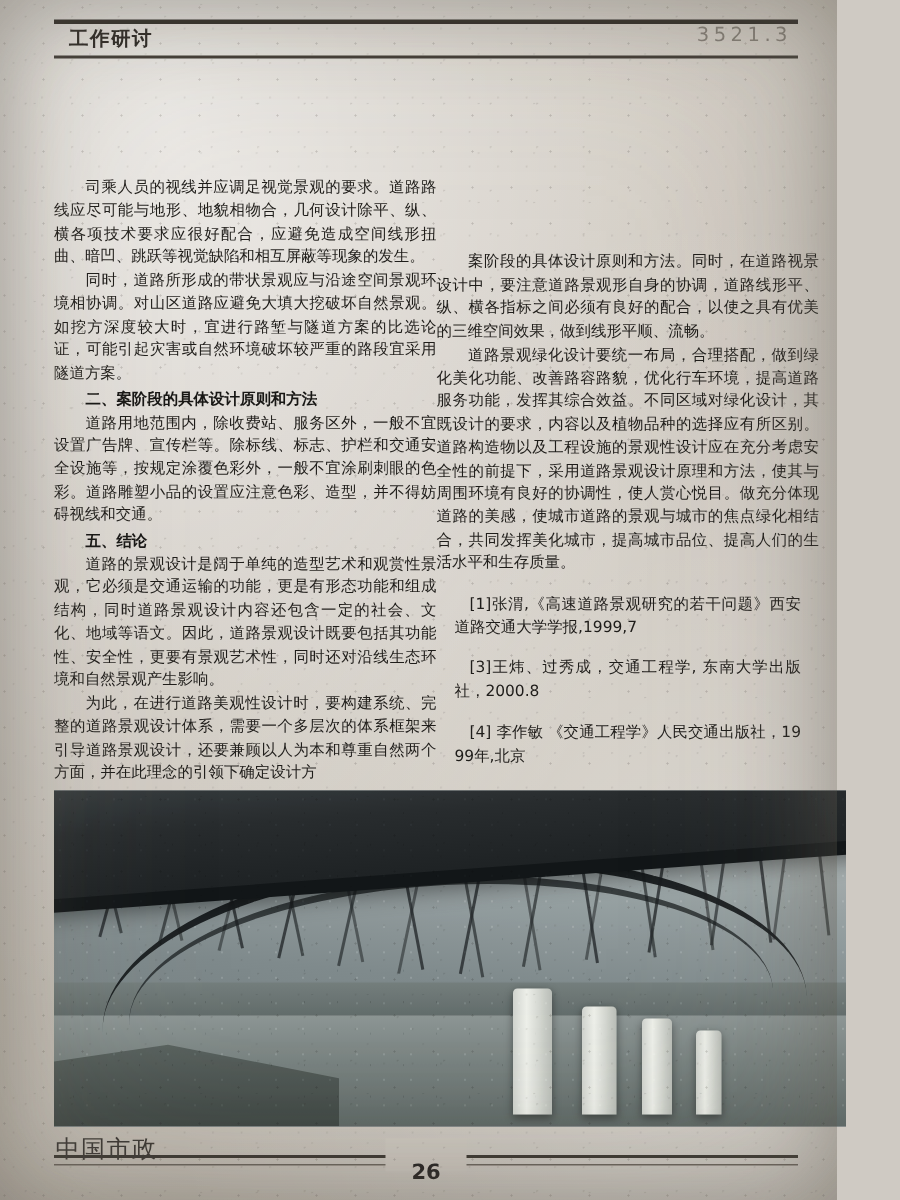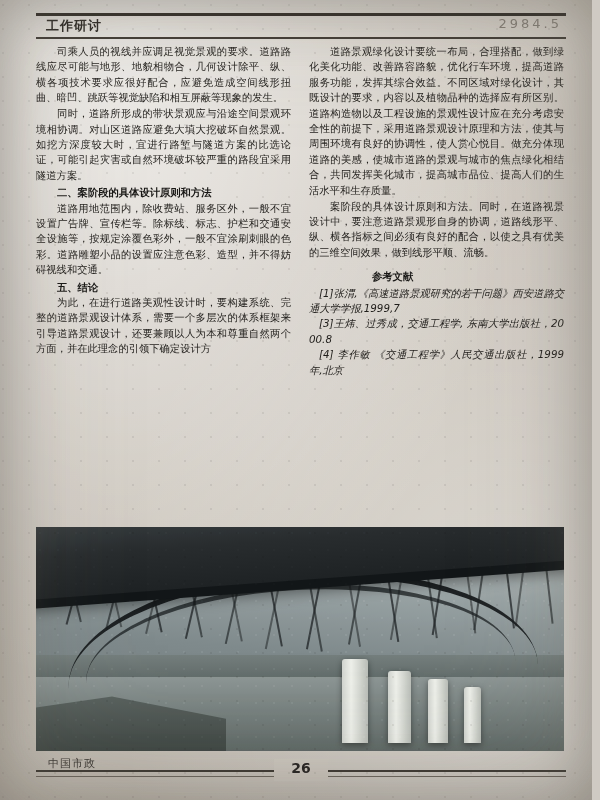--- a/index.html
+++ b/index.html
@@ -8,27 +8,28 @@
   }
   body {
     width: 600px;
     height: 800px;
     background: #cfcac3;
     font-family: "DejaVu Sans", sans-serif;
     overflow: hidden;
   }
   .page {
     position: relative;
-    width: 592px;
+    width: 512px;
     height: 800px;
     background:
       radial-gradient(ellipse at 20% 10%, rgba(255,255,255,0.55), rgba(255,255,255,0) 60%),
       radial-gradient(ellipse at 85% 80%, rgba(255,255,255,0.35), rgba(255,255,255,0) 55%),
       linear-gradient(170deg, #d8d3cb 0%, #cdc7bf 35%, #c6c0b7 70%, #bfb9b0 100%);
     filter: contrast(1.02);
+    padding-left: 46px;
   }
   
   .noise {
     position: absolute;
     inset: 0;
     pointer-events: none;
     opacity: 0.33;
     background-image:
       radial-gradient(circle at 3px 5px, rgba(60,55,50,0.55) 0.6px, transparent 0.8px),
       radial-gradient(circle at 17px 11px, rgba(60,55,50,0.40) 0.5px, transparent 0.7px),
@@ -90,21 +91,21 @@
   }
 
   
   .columns {
     position: absolute;
     top: 44px;
     left: 36px;
     width: 528px;
     height: 480px;
     display: flex;
-    gap: 18px;
+    align-items: flex-end;
   }
   .col {
     width: 255px;
     font-size: 10.3px;
     line-height: 15.4px;
     color: #211f1c;
     text-align: justify;
     font-family: "DejaVu Sans", sans-serif;
   }
   .p {
@@ -118,24 +119,23 @@
     font-weight: bold;
     color: #1a1917;
   }
   .refs-title {
     margin: 9px 0 1px 0;
     text-indent: 63px;
     font-weight: bold;
     color: #1a1917;
   }
   .ref {
-    margin: 0;
+    margin: 12px;
     text-indent: 10px;
     word-break: break-all;
-    font-style: italic;
   }
   .stamp {
     display: inline-block;
     width: 13px;
     height: 13px;
     border: 1.4px solid #2f6f9e;
     border-radius: 50%;
     color: #2f6f9e;
     font-size: 8px;
     line-height: 11px;
@@ -282,72 +282,72 @@
   }
   .footer-rule.thin {
     top: 16px;
     height: 1px;
     background: #6a645c;
   }
   .footer-page {
     position: absolute;
     left: 50%;
     transform: translateX(-50%);
-    top: 0;
+    top: 14px;
     background: transparent;
     padding: 0 12px;
     font-size: 14px;
     font-weight: bold;
     color: #242120;
     font-family: "DejaVu Sans", sans-serif;
   }
   .footer-page-bg {
     position: absolute;
     left: 50%;
     transform: translateX(-50%);
     top: -1px;
     width: 54px;
     height: 22px;
     background: #cdc7bf;
   }
   .footer-mag {
     position: absolute;
-    left: 12px;
+    left: 1px;
     top: -4px;
-    font-size: 11px;
+    font-size: 16px;
     color: #3b3733;
     font-family: "DejaVu Sans", sans-serif;
     letter-spacing: 1px;
   }
 </style>
 </head>
 <body>
 
 <div class="page">
 
   <div class="header">
     <div class="header-rule-top"></div>
     <div class="header-rule-bottom"></div>
     <div class="header-title">工作研讨</div>
-    <div class="header-year">2984.5</div>
+    <div class="header-year">3521.3</div>
   </div>
 
   <div class="columns">
     <div class="col">
       <p class="p">司乘人员的视线并应调足视觉景观的要求。道路路线应尽可能与地形、地貌相物合，几何设计除平、纵、横各项技术要求应很好配合，应避免造成空间线形扭曲、暗凹、跳跃等视觉缺陷和相互屏蔽等现象的发生。</p>
       <p class="p">同时，道路所形成的带状景观应与沿途空间景观环境相协调。对山区道路应避免大填大挖破坏自然景观。如挖方深度较大时，宜进行路堑与隧道方案的比选论证，可能引起灾害或自然环境破坏较严重的路段宜采用隧道方案。</p>
       <p class="sub">二、案阶段的具体设计原则和方法</p>
       <p class="p">道路用地范围内，除收费站、服务区外，一般不宜设置广告牌、宣传栏等。除标线、标志、护栏和交通安全设施等，按规定涂覆色彩外，一般不宜涂刷刺眼的色彩。道路雕塑小品的设置应注意色彩、造型，并不得妨碍视线和交通。</p>
       <p class="sub">五、结论</p>
+      <p class="p">道路的景观设计是阔于单纯的造型艺术和观赏性景观，它必须是交通运输的功能，更是有形态功能和组成结构，同时道路景观设计内容还包含一定的社会、文化、地域等语文。因此，道路景观设计既要包括其功能性、安全性，更要有景观艺术性，同时还对沿线生态环境和自然景观产生影响。</p>
       <p class="p">为此，在进行道路美观性设计时，要构建系统、完整的道路景观设计体系，需要一个多层次的体系框架来引导道路景观设计，还要兼顾以人为本和尊重自然两个方面，并在此理念的引领下确定设计方</p>
     </div>
     <div class="col">
+      <p class="p">案阶段的具体设计原则和方法。同时，在道路视景设计中，要注意道路景观形自身的协调，道路线形平、纵、横各指标之间必须有良好的配合，以使之具有优美的三维空间效果，做到线形平顺、流畅。</p>
       <p class="p">道路景观绿化设计要统一布局，合理搭配，做到绿化美化功能、改善路容路貌，优化行车环境，提高道路服务功能，发挥其综合效益。不同区域对绿化设计，其既设计的要求，内容以及植物品种的选择应有所区别。道路构造物以及工程设施的景观性设计应在充分考虑安全性的前提下，采用道路景观设计原理和方法，使其与周围环境有良好的协调性，使人赏心悦目。做充分体现道路的美感，使城市道路的景观与城市的焦点绿化相结合，共同发挥美化城市，提高城市品位、提高人们的生活水平和生存质量。</p>
-      <p class="p">案阶段的具体设计原则和方法。同时，在道路视景设计中，要注意道路景观形自身的协调，道路线形平、纵、横各指标之间必须有良好的配合，以使之具有优美的三维空间效果，做到线形平顺、流畅。</p>
-      <p class="refs-title">参考文献</p>
       <p class="ref">[1]张渭,《高速道路景观研究的若干问题》西安道路交通大学学报,1999,7</p>
       <p class="ref">[3]王炜、过秀成，交通工程学, 东南大学出版社，2000.8</p>
       <p class="ref">[4] 李作敏 《交通工程学》人民交通出版社，1999年,北京</p>
     </div>
   </div>
 
   <div class="photo">
     <div class="sky"></div>
     <div class="hills"></div>
     <div class="water"></div>

